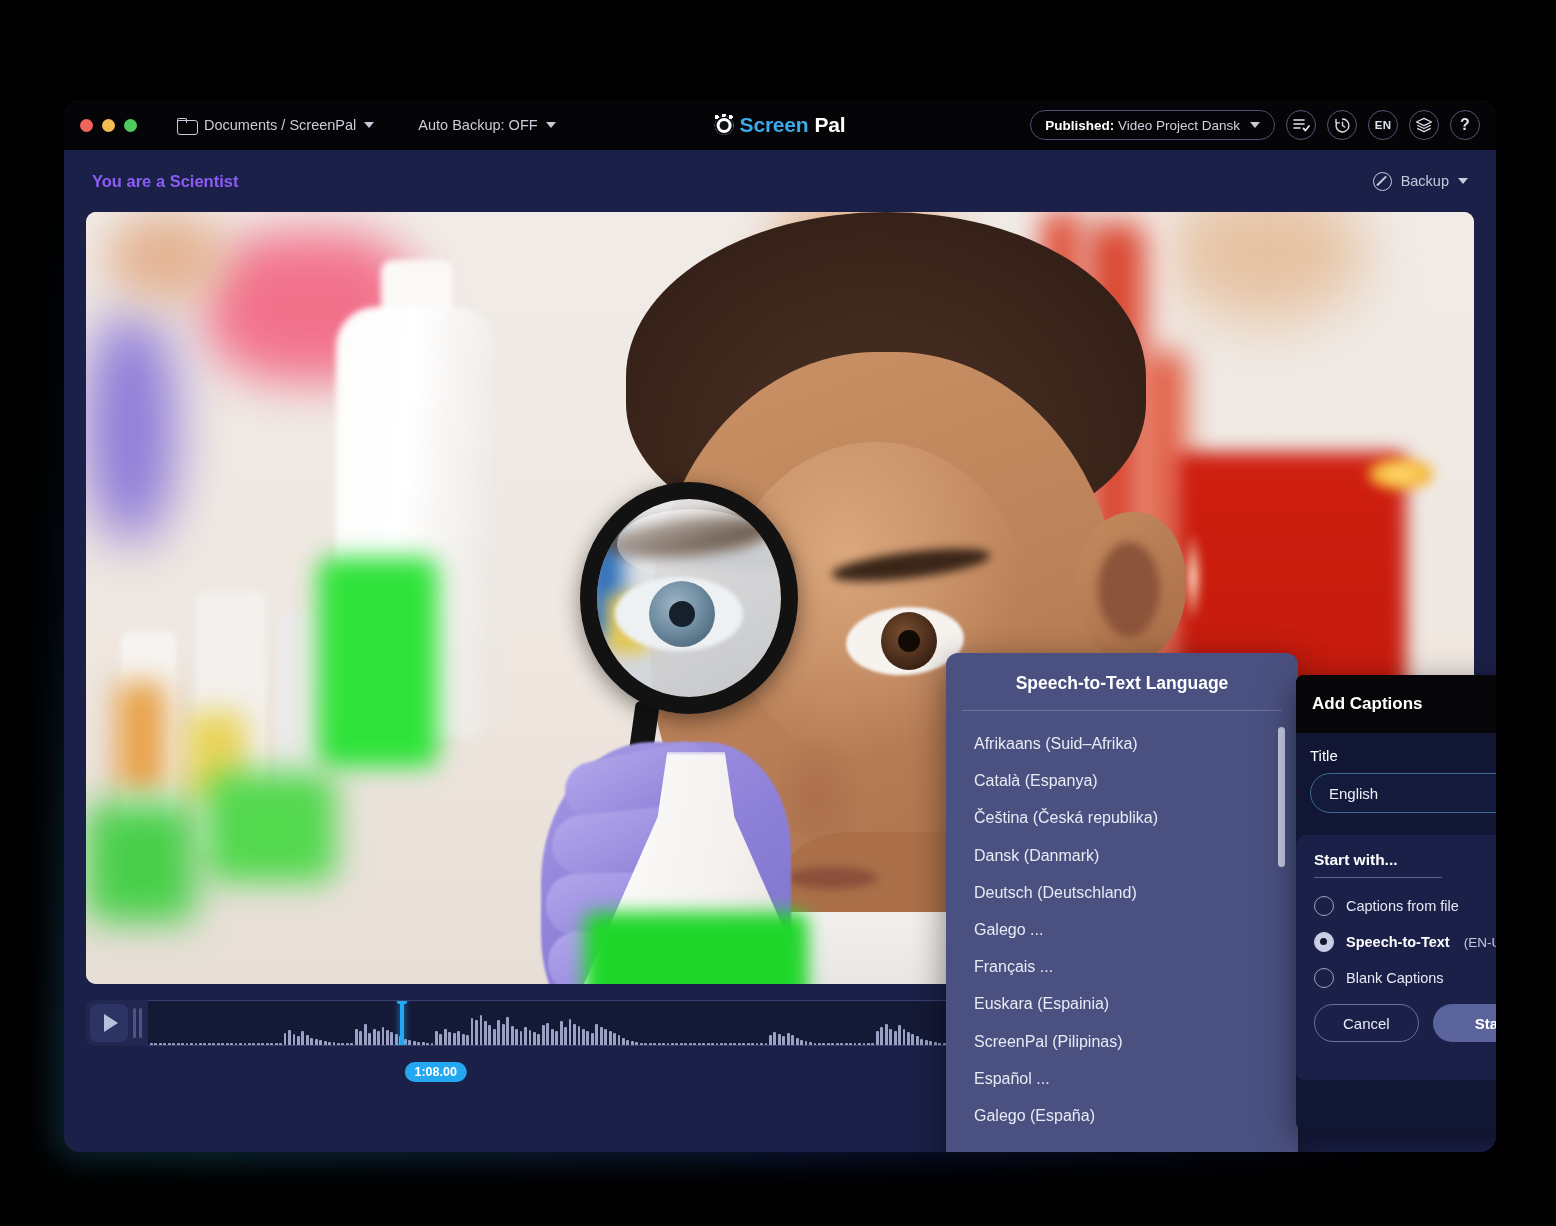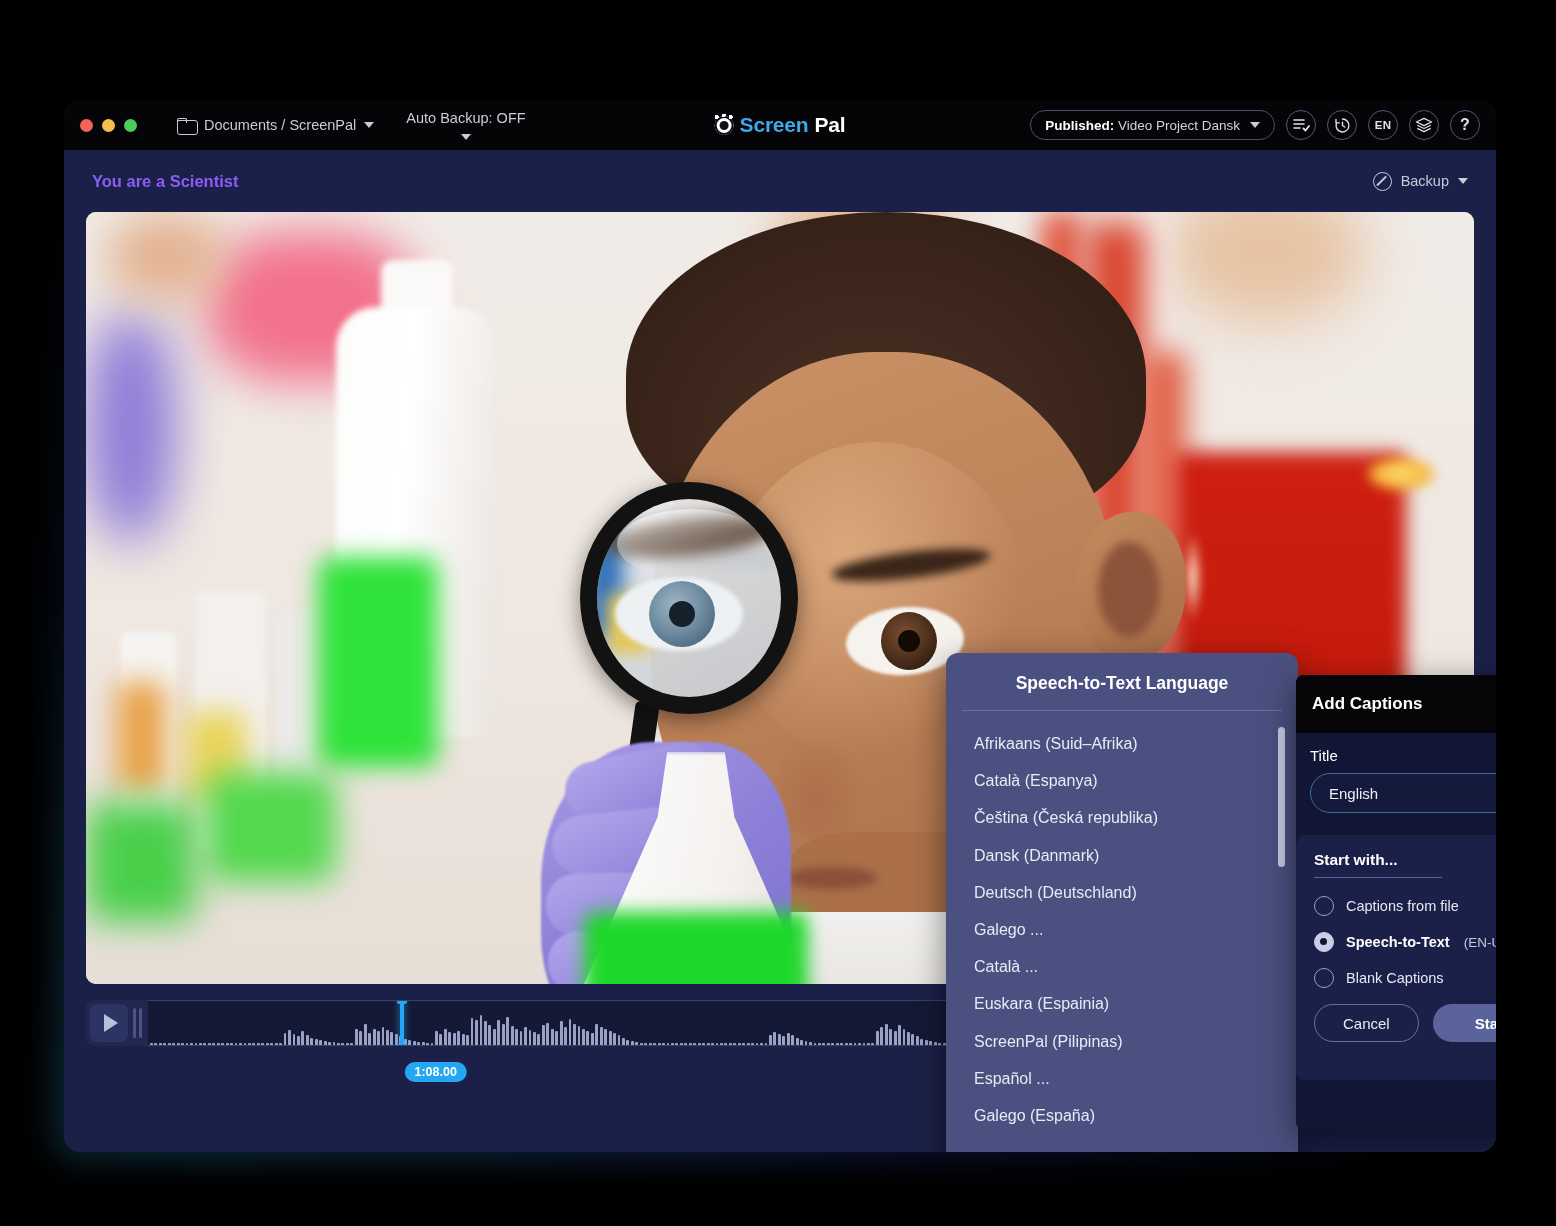--- a/index.html
+++ b/index.html
@@ -37,21 +37,21 @@
     display: flex; align-items: center;
   }
   .traffic { display: flex; gap: 9px; margin-left: 16px; }
   .dot { width: 13px; height: 13px; border-radius: 50%; }
   .dot.r { background: #f2645a; }
   .dot.y { background: #f4bd4f; }
   .dot.g { background: #4ecb5c; }
 
   .tb-group { display: flex; align-items: center; gap: 8px; color: #c9ccd8; font-size: 14.5px; }
   .tb-breadcrumb { margin-left: 40px; }
-  .tb-autobackup { margin-left: 32px; flex-direction: column; }
+  .tb-autobackup { margin-left: 44px; }
   .folder-ico { width: 19px; height: 15px; position: relative; display:inline-block; }
   .folder-ico::before {
     content:""; position:absolute; left:0; top:2px; width:19px; height:13px;
     border:1.6px solid #c9ccd8; border-radius:2px 3px 3px 3px;
   }
   .folder-ico::after {
     content:""; position:absolute; left:0; top:0px; width:8px; height:4px;
     border:1.6px solid #c9ccd8; border-bottom:none; border-radius:2px 2px 0 0;
   }
   .caret {
@@ -944,21 +944,21 @@
     <div class="lang-title">Speech-to-Text Language</div>
     <div class="lang-sep"></div>
     <div class="lang-list" id="lang-list">
       <div class="lang-scrollbar"></div>
     <div class="lang-item">Afrikaans (Suid–Afrika)</div>
         <div class="lang-item">Català (Espanya)</div>
         <div class="lang-item">Čeština (Česká republika)</div>
         <div class="lang-item">Dansk (Danmark)</div>
         <div class="lang-item">Deutsch (Deutschland)</div>
         <div class="lang-item">Galego ...</div>
-        <div class="lang-item">Català ...</div>
+        <div class="lang-item">Français ...</div>
         <div class="lang-item">Euskara (Espainia)</div>
         <div class="lang-item">ScreenPal (Pilipinas)</div>
         <div class="lang-item">Español ...</div>
         <div class="lang-item">Galego (España)</div>
       </div>
   </div>
 
   <div class="cap-panel">
     <div class="cap-head">
       <span class="t">Add Captions</span>

